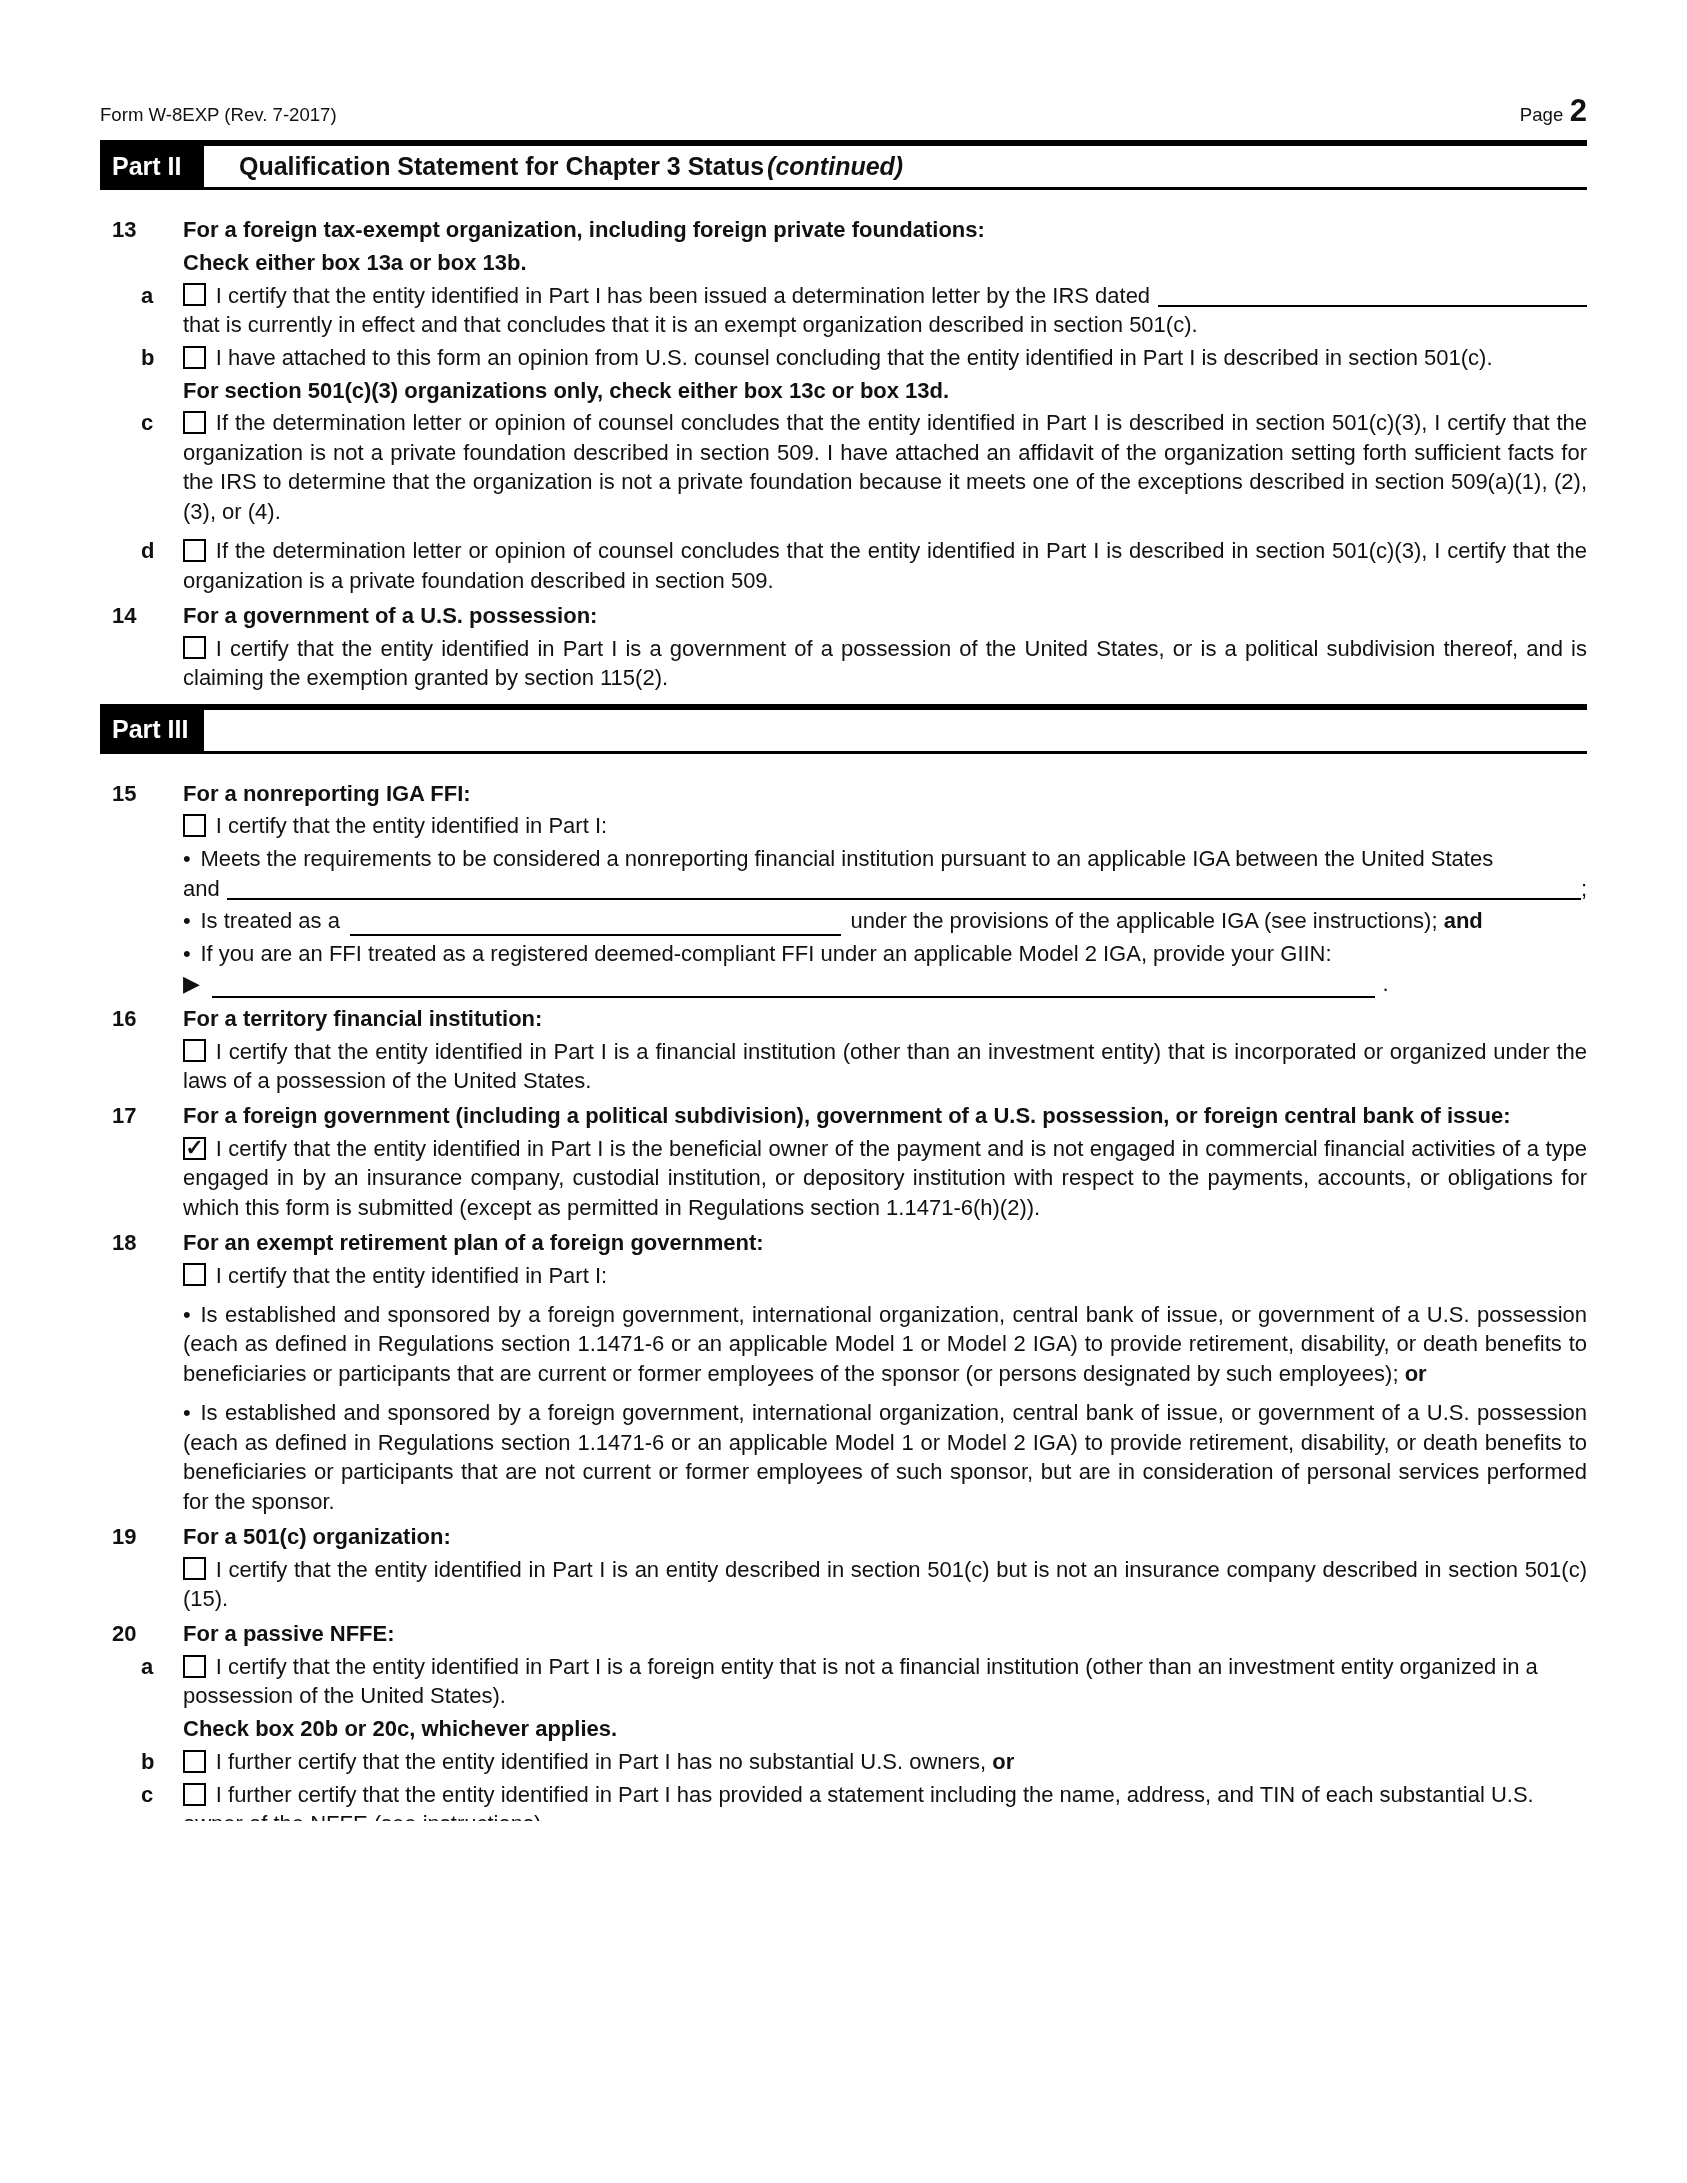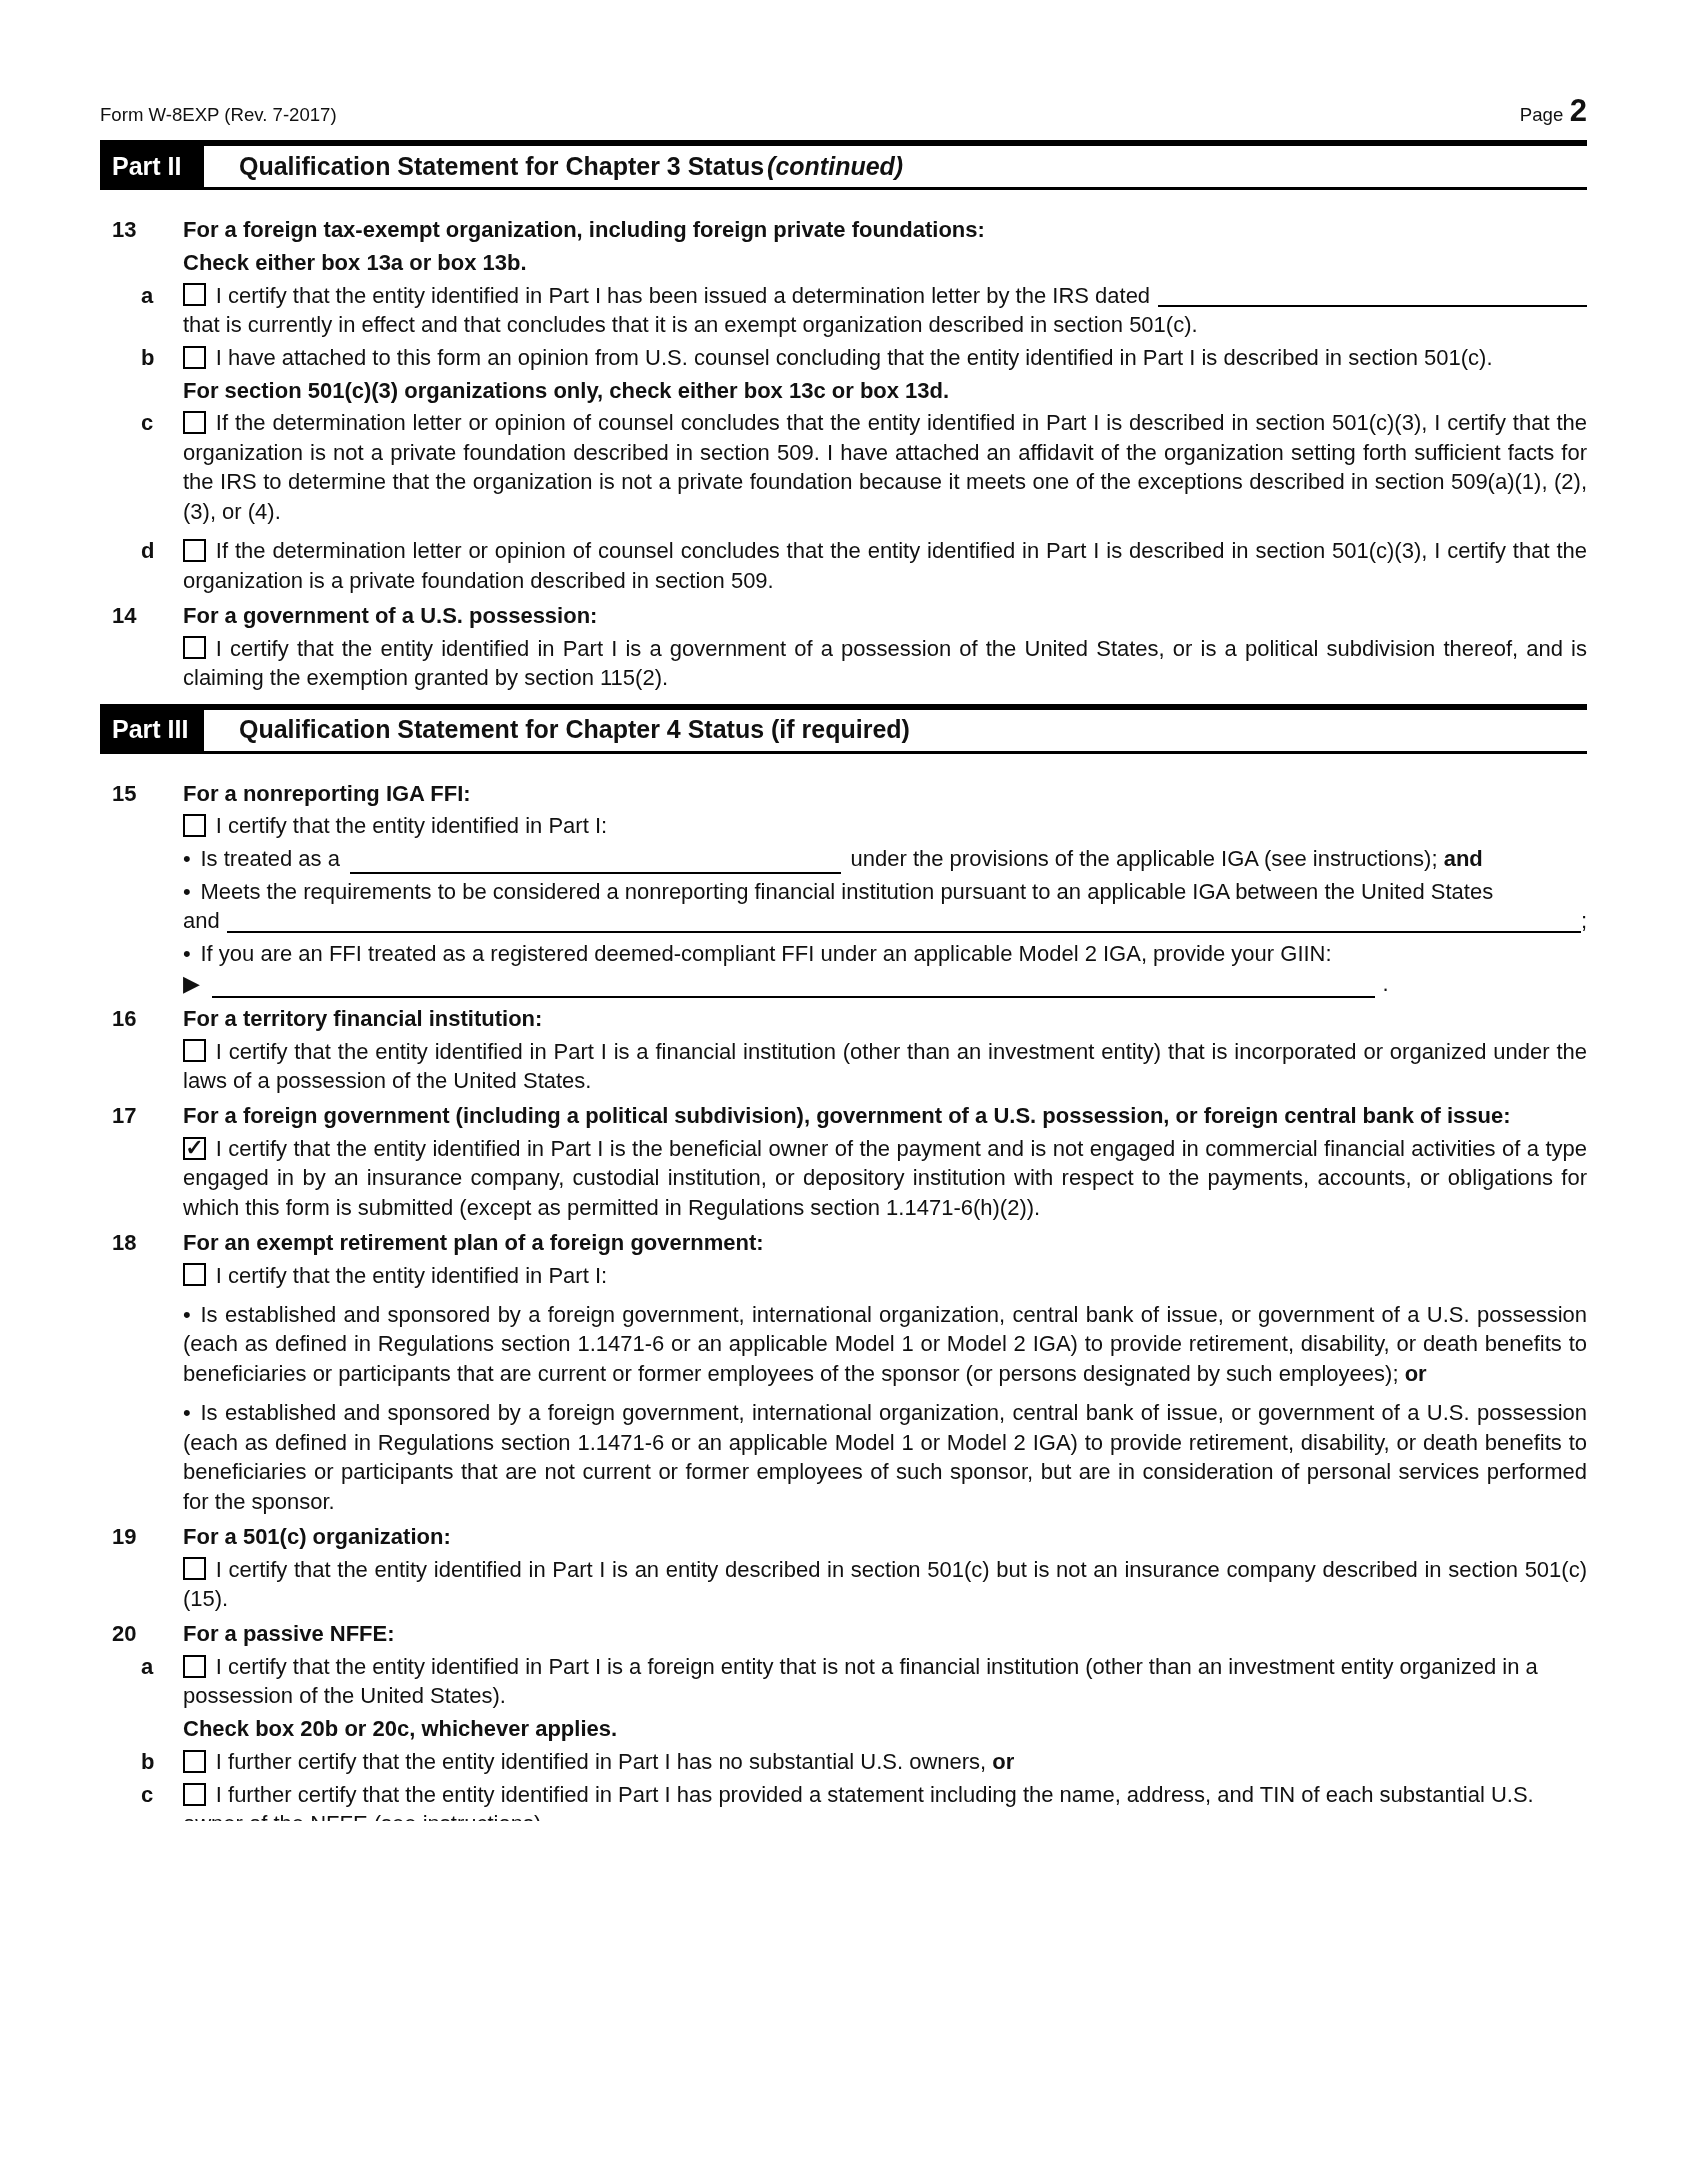--- a/index.html
+++ b/index.html
@@ -137,51 +137,48 @@
     <div class="gut"><span class="num">14</span></div>
     <div class="main h">For a government of a U.S. possession:</div>
   </div>
   <div class="row">
     <div class="gut"></div>
     <div class="main just"><span class="cb"></span><span>I certify that the entity identified in Part I is a government of a possession of the United States, or is a political subdivision thereof, and is claiming the exemption granted by section 115(2).</span></div>
   </div>
 
   <div class="partbar">
     <div class="partlabel">Part III</div>
-    <div class="parttitle">
-      <span>Qualification Statement for Chapter 4 Status (if required)</span>
-    </div>
   </div>
 
   <div class="row mt14">
     <div class="gut"><span class="num">15</span></div>
     <div class="main h">For a nonreporting IGA FFI:</div>
   </div>
   <div class="row">
     <div class="gut"></div>
     <div class="main"><span class="cb"></span><span>I certify that the entity identified in Part I:</span></div>
+  </div>
+  <div class="row">
+    <div class="gut"></div>
+    <div class="main">
+      <div><span class="bullet">•</span><span>Meets the requirements to be considered a nonreporting financial institution pursuant to an applicable IGA between the United States</span></div>
+      <div class="flexline">
+        <span>and</span>
+        <span class="grow"></span>
+        <span>;</span>
+      </div>
+    </div>
   </div>
   <div class="row">
     <div class="gut"></div>
     <div class="main">
       <div class="flexline nowrap">
         <span><span class="bullet">•</span><span>Is treated as a</span></span>
         <span class="bl bl-900"></span>
         <span><span>under the provisions of the applicable IGA (see instructions);</span> <span class="semib">and</span></span>
-      </div>
-    </div>
-  </div>
-  <div class="row">
-    <div class="gut"></div>
-    <div class="main">
-      <div><span class="bullet">•</span><span>Meets the requirements to be considered a nonreporting financial institution pursuant to an applicable IGA between the United States</span></div>
-      <div class="flexline">
-        <span>and</span>
-        <span class="grow"></span>
-        <span>;</span>
       </div>
     </div>
   </div>
   <div class="row">
     <div class="gut"></div>
     <div class="main">
       <div><span class="bullet">•</span><span>If you are an FFI treated as a registered deemed-compliant FFI under an applicable Model 2 IGA, provide your GIIN:</span></div>
       <div class="flexline">
         <span class="arrow">▶</span>
         <span class="bl bl-2130"></span>

